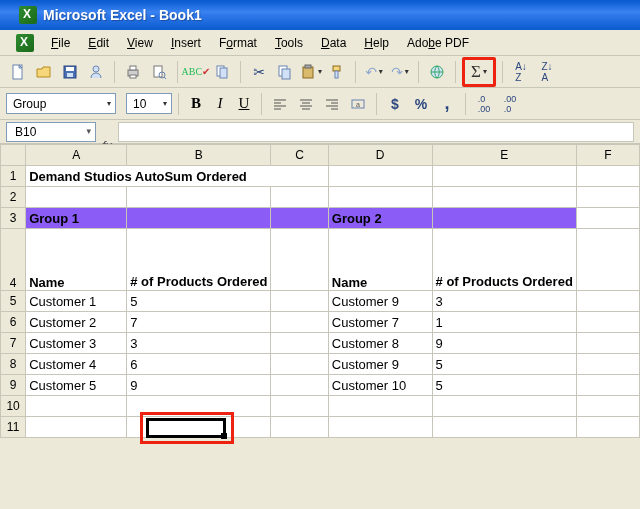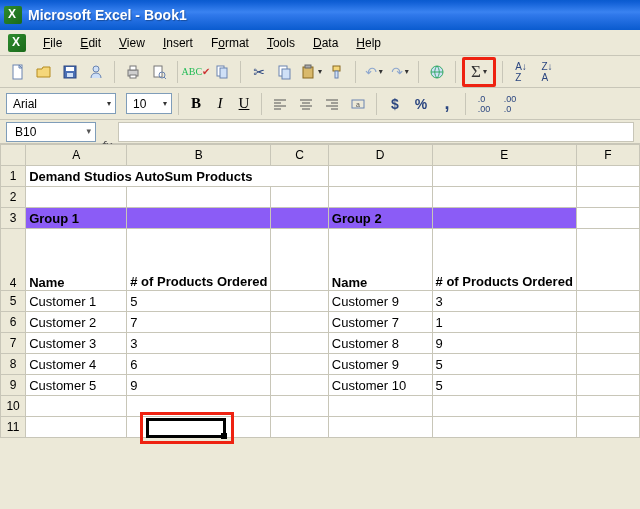--- a/index.html
+++ b/index.html
@@ -12,42 +12,42 @@
     overflow: hidden;
     position: relative;
   }
   
   .titlebar {
     height: 30px;
     background: linear-gradient(to bottom,#0a5bcf 0%,#1160d6 8%,#3a83f1 40%,#2f78ea 50%,#0a5bcf 100%);
     color: #fff;
     display: flex;
     align-items: center;
-    padding: 0 4px;
+    padding: 0 19px;
     font-size: 14px;
   }
   .titlebar .appicon {
     width: 18px; height: 18px; margin-right: 6px;
     background: linear-gradient(135deg,#2e8b2e 0%,#1a6a1a 100%);
     position: relative;
     border-radius: 2px;
   }
   .titlebar .appicon::after {
     content:"X"; color:#fff; font-weight:bold; position:absolute;
     left:4px; top:1px; font-size:12px; font-family: Arial;
   }
   .titlebar .title { font-weight: bold; text-shadow: 1px 1px 1px rgba(0,0,0,.3); }
   
   .menubar {
     height: 26px;
     background: #ece9d8;
     border-bottom: 1px solid #c8c6b8;
     display: flex;
     align-items: center;
-    padding-left: 8px;
+    padding-left: 16px;
     gap: 0;
   }
   .menubar .mbicon {
     width: 18px; height: 18px; margin-right: 8px;
     background: linear-gradient(135deg,#2e8b2e 0%,#1a6a1a 100%);
     border-radius: 2px; position: relative;
   }
   .menubar .mbicon::after{content:"X";color:#fff;font-weight:bold;position:absolute;left:4px;top:1px;font-size:12px;}
   .menubar .menuitem {
     padding: 4px 9px;
@@ -159,20 +159,21 @@
 <div class="menubar">
   <div class="mbicon"></div>
   <div class="menuitem"><u>F</u><span>ile</span></div>
   <div class="menuitem"><u>E</u>dit</div>
   <div class="menuitem"><u>V</u>iew</div>
   <div class="menuitem"><u>I</u>nsert</div>
   <div class="menuitem">F<u>o</u>rmat</div>
   <div class="menuitem"><u>T</u>ools</div>
   <div class="menuitem"><u>D</u>ata</div>
   <div class="menuitem"><u>H</u>elp</div>
+  <div class="menuitem">Ado<u>b</u>e PDF</div>
 </div>
 
 <div class="toolbar">
   <div class="tbtn">
       <svg viewBox="0 0 16 16">
         <rect x="3" y="1" width="9" height="14" fill="#fff" stroke="#6a84b0"></rect>
         <path d="M9 1 L12 4 L9 4 Z" fill="#cfe0f7" stroke="#6a84b0"></path>
       </svg>
     </div>
   <div class="tbtn">
@@ -251,21 +252,21 @@
   <span class="redbox">
     <div class="tbtn" style="font-family:serif;font-size:17px;color:#333;">Σ<span class="drop">▾</span></div>
   </span>
   <div class="tsep"></div>
   <div class="tbtn" style="font-size:10px;">A↓<br>Z</div>
   <div class="tbtn" style="font-size:10px;">Z↓<br>A</div>
 </div>
 
 <div class="toolbar">
   <div class="fontbox">
-    <span>Arial</span>
+    <span>Group</span>
     <span style="margin-left:auto;" class="drop">▾</span>
   </div>
   <div style="width:6px"></div>
   <div class="sizebox">
     <span>10</span>
     <span style="margin-left:auto;" class="drop">▾</span>
   </div>
   <div class="tsep"></div>
   <div class="fbtn b">B</div>
   <div class="fbtn i">I</div>
@@ -334,21 +335,21 @@
     <th class="corner"></th>
     <th>A</th>
     <th>B</th>
     <th>C</th>
     <th>D</th>
     <th>E</th>
     <th>F</th>
   </tr>
   <tr>
     <th class="rowhdr">1</th>
-    <td class="bold" colspan="3">Demand Studios AutoSum Products</td>
+    <td class="bold" colspan="3">Demand Studios AutoSum Ordered</td>
     <td></td>
     <td></td>
     <td></td>
   </tr>
   <tr>
     <th class="rowhdr">2</th>
     <td></td>
           <td></td>
           <td></td>
           <td></td>

